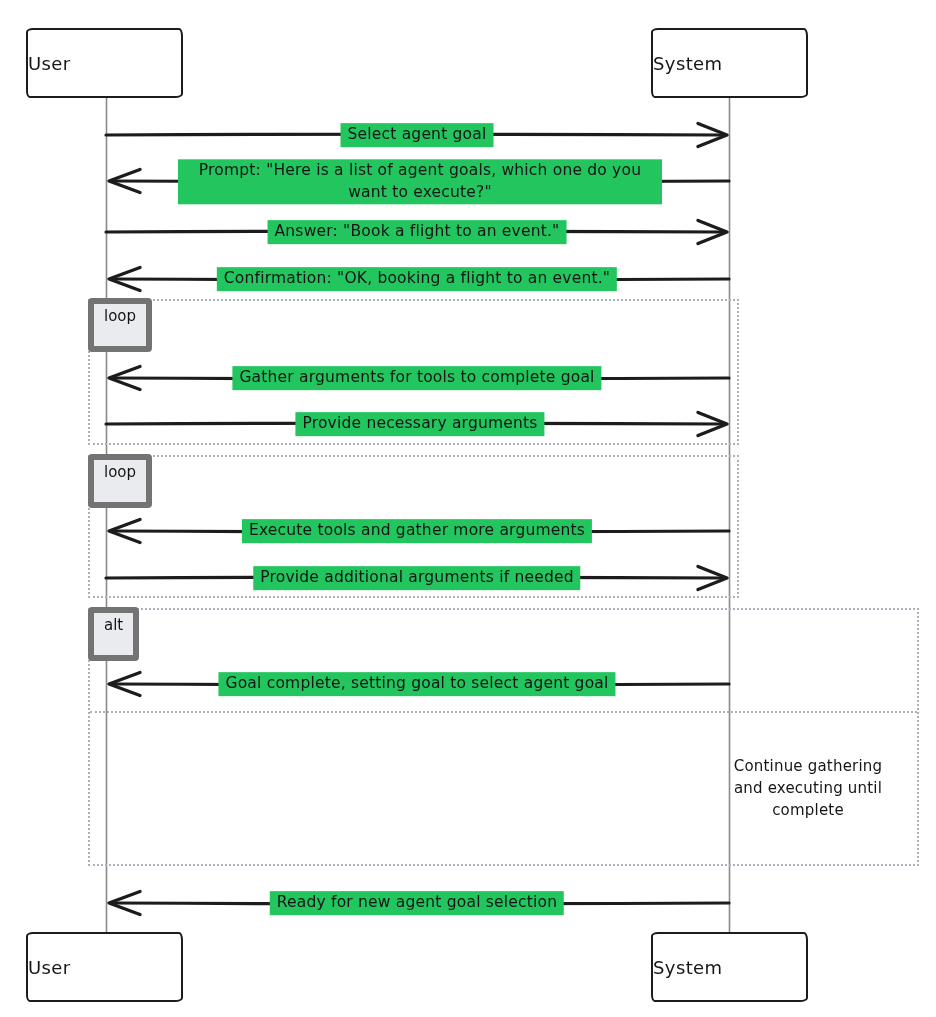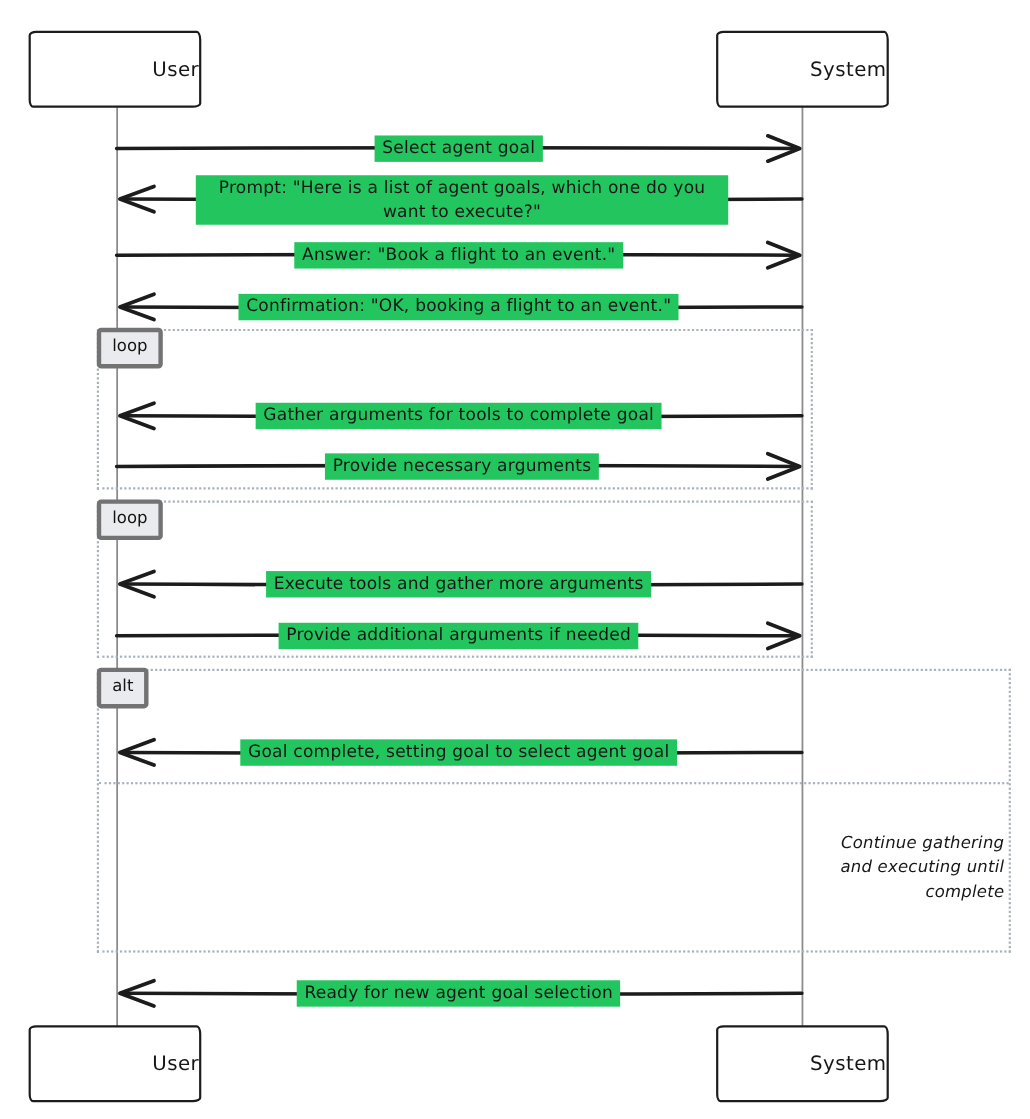--- a/index.html
+++ b/index.html
@@ -25,21 +25,21 @@
   
   .actor {
     position: absolute;
     width: 157px;
     height: 70px;
     background: #ffffff;
     border: 2.5px solid #1c1c1c;
     border-radius: 7px 4px 8px 4px / 4px 8px 4px 7px;
     display: flex;
     align-items: center;
-    justify-content: flex-end;
+    justify-content: flex-start;
     font-size: 18px;
     letter-spacing: 0.4px;
     z-index: 6;
     box-sizing: border-box;
   }
   .actor.top-left     { left: 26px;  top: 28px; }
   .actor.top-right    { left: 651px; top: 28px; }
   .actor.bottom-left  { left: 26px;  top: 932px; }
   .actor.bottom-right { left: 651px; top: 932px; }
 
@@ -67,23 +67,23 @@
     border: 2px dotted #a9b2bc;
     background: transparent;
     z-index: 3;
     box-sizing: border-box;
   }
   .frame-tag {
     position: absolute;
     left: -2px;
     top: -3px;
     background: #e9ebee;
-    border: 4px solid #737373;
+    border: 6px solid #737373;
     border-radius: 4px;
-    padding: 3px 10px 8px 10px;
+    padding: 3px 10px 21px 10px;
     font-size: 15px;
     color: #141414;
     z-index: 5;
   }
   .frame-condition {
     position: absolute;
     left: 0;
     right: 0;
     top: 9px;
     text-align: center;
@@ -102,29 +102,28 @@
     position: absolute;
     left: 0;
     right: 0;
     top: 110px;
     text-align: center;
     font-size: 15.5px;
     letter-spacing: 0.2px;
   }
   .frame-note {
     position: absolute;
-    left: 661px;
+    left: 637px;
     top: 146px;
     width: 162px;
-    text-align: right;
+    text-align: center;
     font-size: 15px;
     line-height: 1.45;
     letter-spacing: 0.2px;
     z-index: 4;
-    font-style: italic;
   }
 </style>
 </head>
 <body>
 
 <div class="diagram">
 
   <svg class="layer-svg" viewBox="0 0 936 1017" xmlns="http://www.w3.org/2000/svg" fill="none" stroke-linecap="round" stroke-linejoin="round">
 
     <path d="M106.5 98 V932" stroke="#8a8a8a" stroke-width="1.6"></path>

